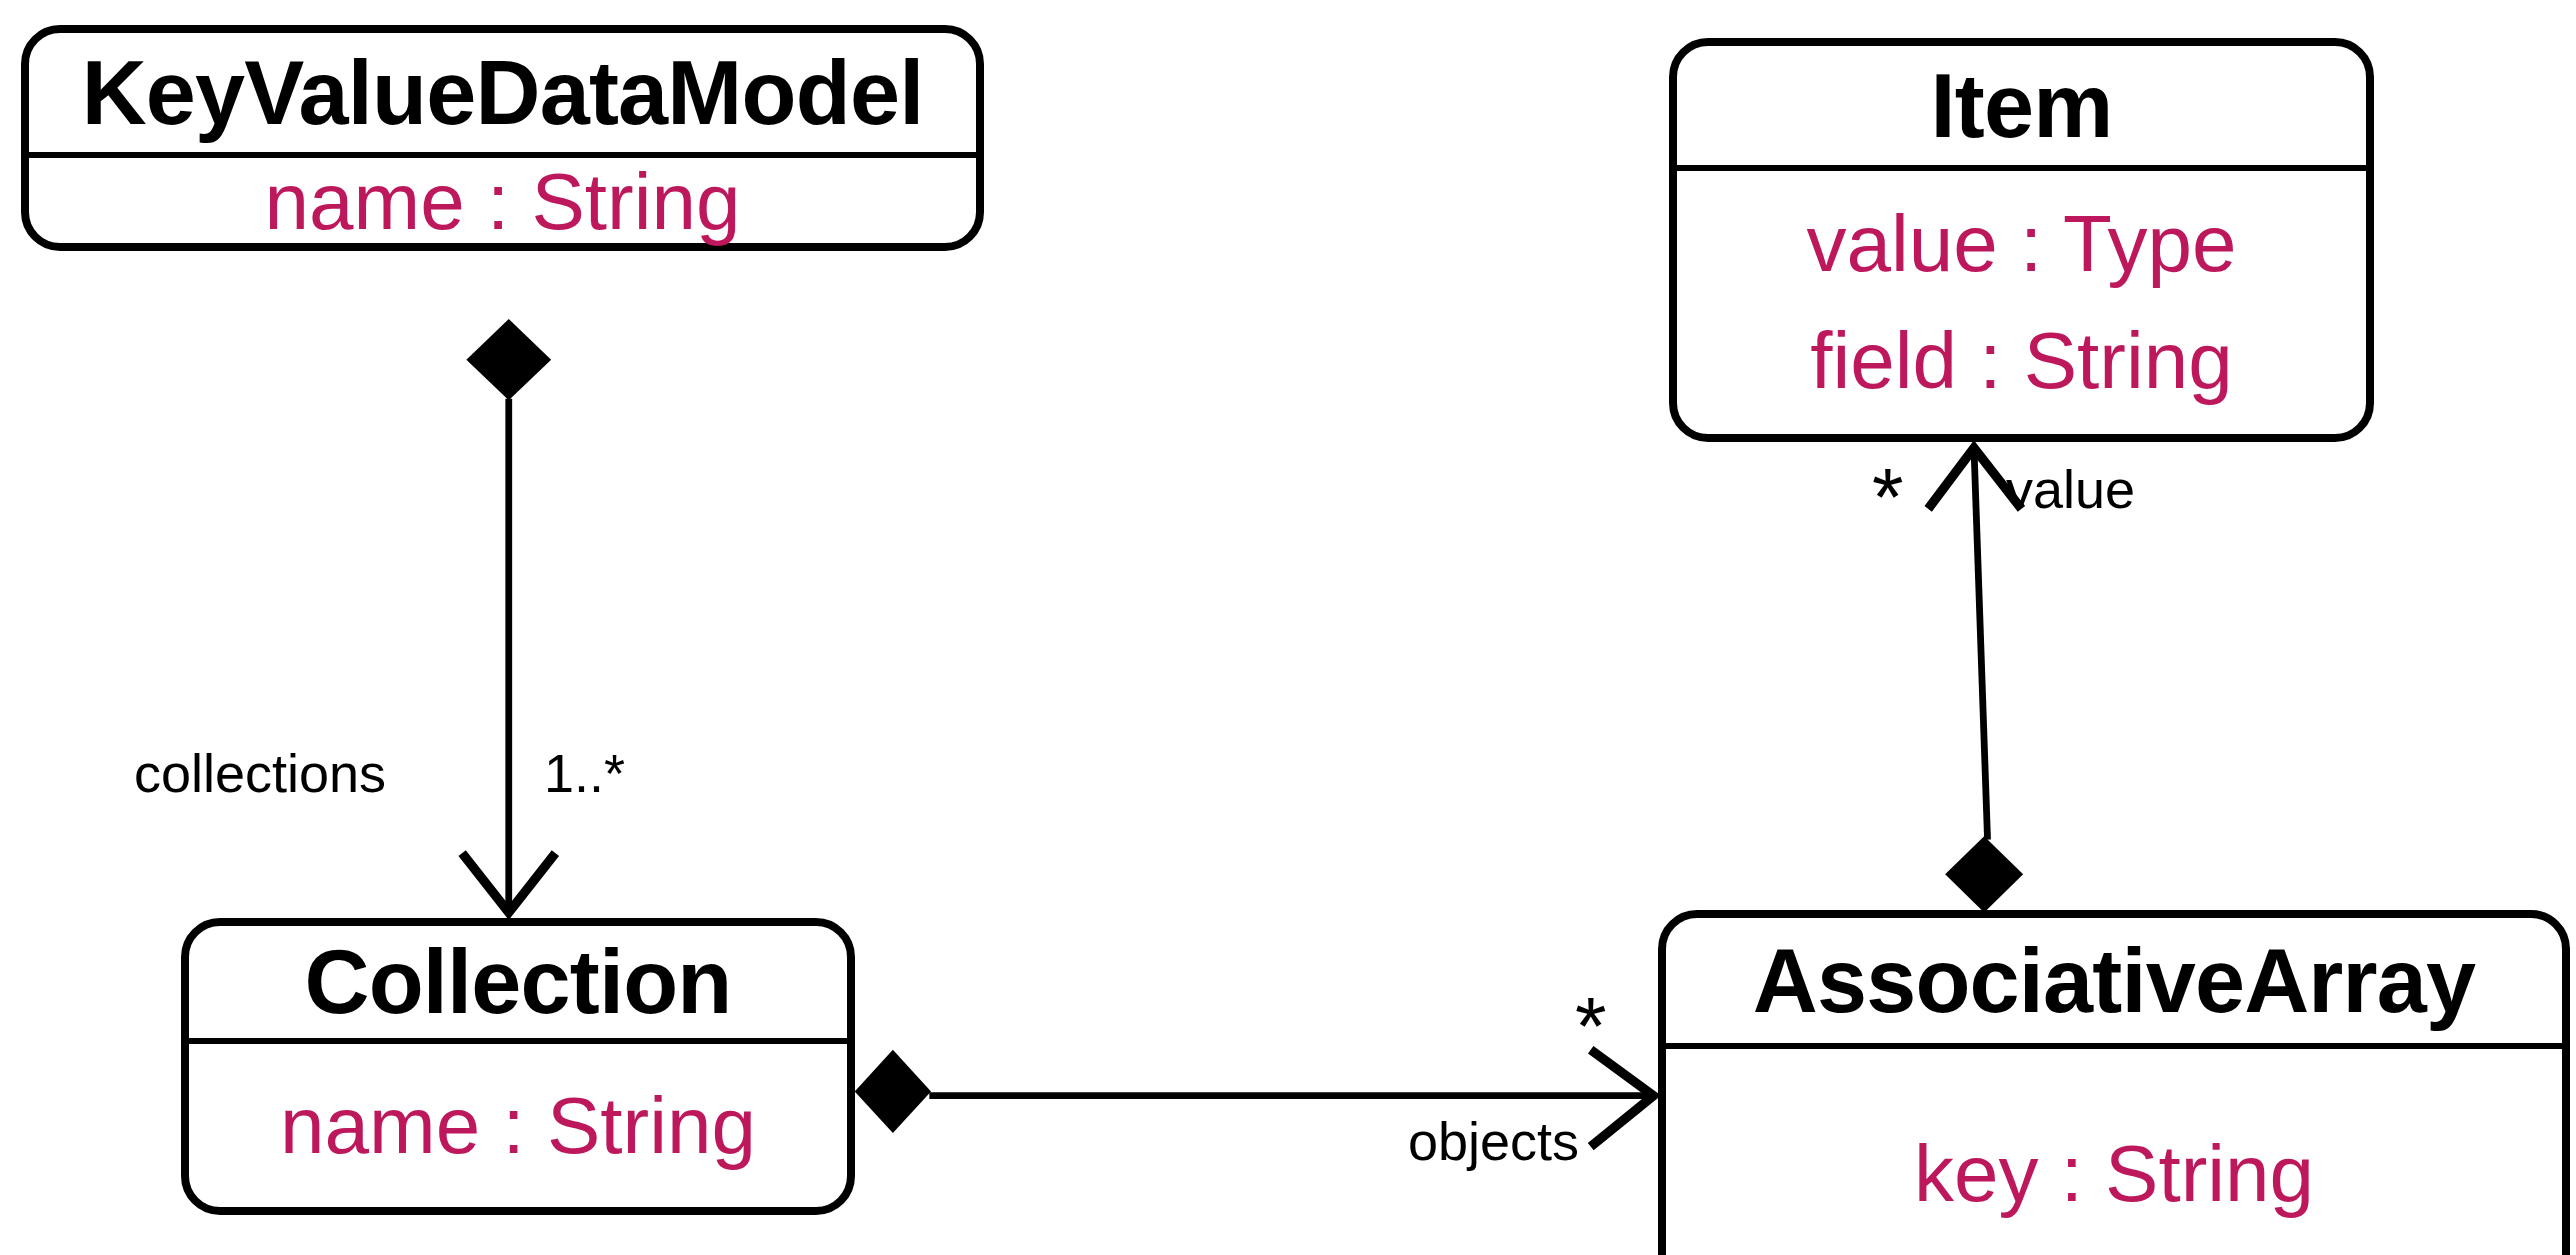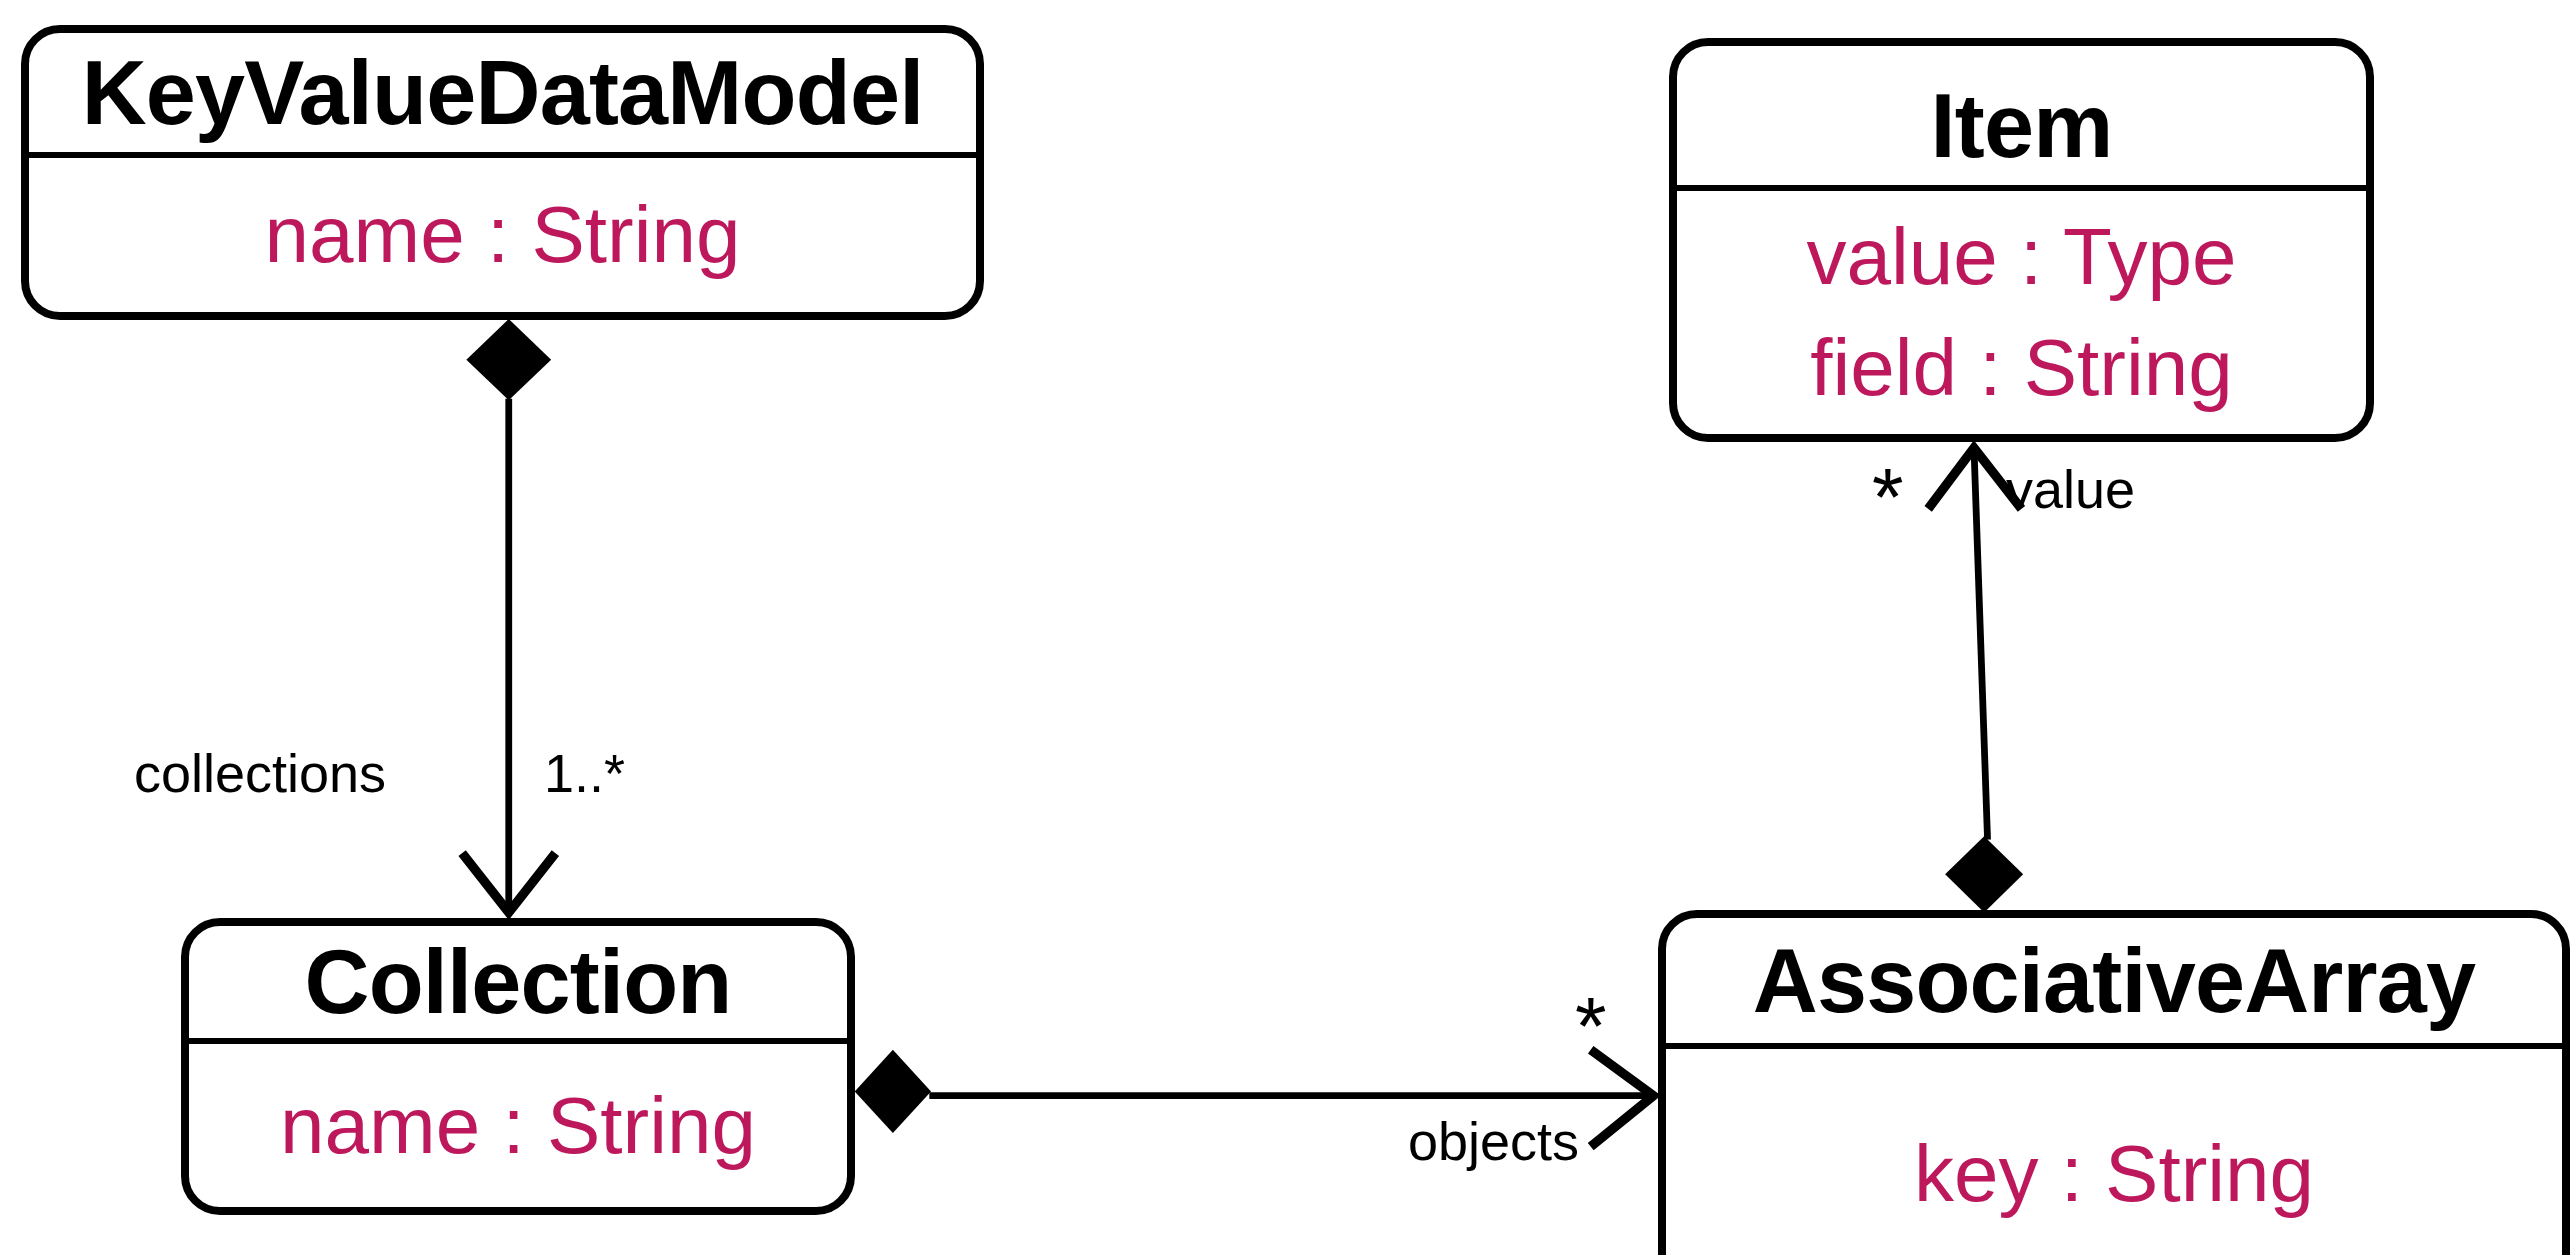--- a/index.html
+++ b/index.html
@@ -43,24 +43,24 @@
     flex-direction: column;
     align-items: center;
     justify-content: space-evenly;
     font-size: 80px;
     line-height: 1.1;
     color: #be185d;
   }
   .attr { white-space: nowrap; }
 
   
-  #box-kvdm        { left: 21px;   top: 25.4px;   width: 963px; height: 295px; }
+  #box-kvdm        { left: 21px;   top: 25.4px;   width: 963px; height: 226px; }
   #box-kvdm .ctitle { height: 119px; }
   #box-item        { left: 1669px; top: 38px;   width: 705px;  height: 404px; }
-  #box-item .ctitle { height: 119px; margin-top: 20px; }
+  #box-item .ctitle { height: 119px; }
   #box-collection  { left: 181px;  top: 918px; width: 674px;  height: 297px; }
   #box-collection .ctitle { height: 112px; }
   #box-assoc       { left: 1658px; top: 910px; width: 912px; height: 397px; }
   #box-assoc .ctitle { height: 125px; }
 
   #connector-layer {
     position: absolute;
     left: 0; top: 0;
     width: 2576px;
     height: 1256px;

